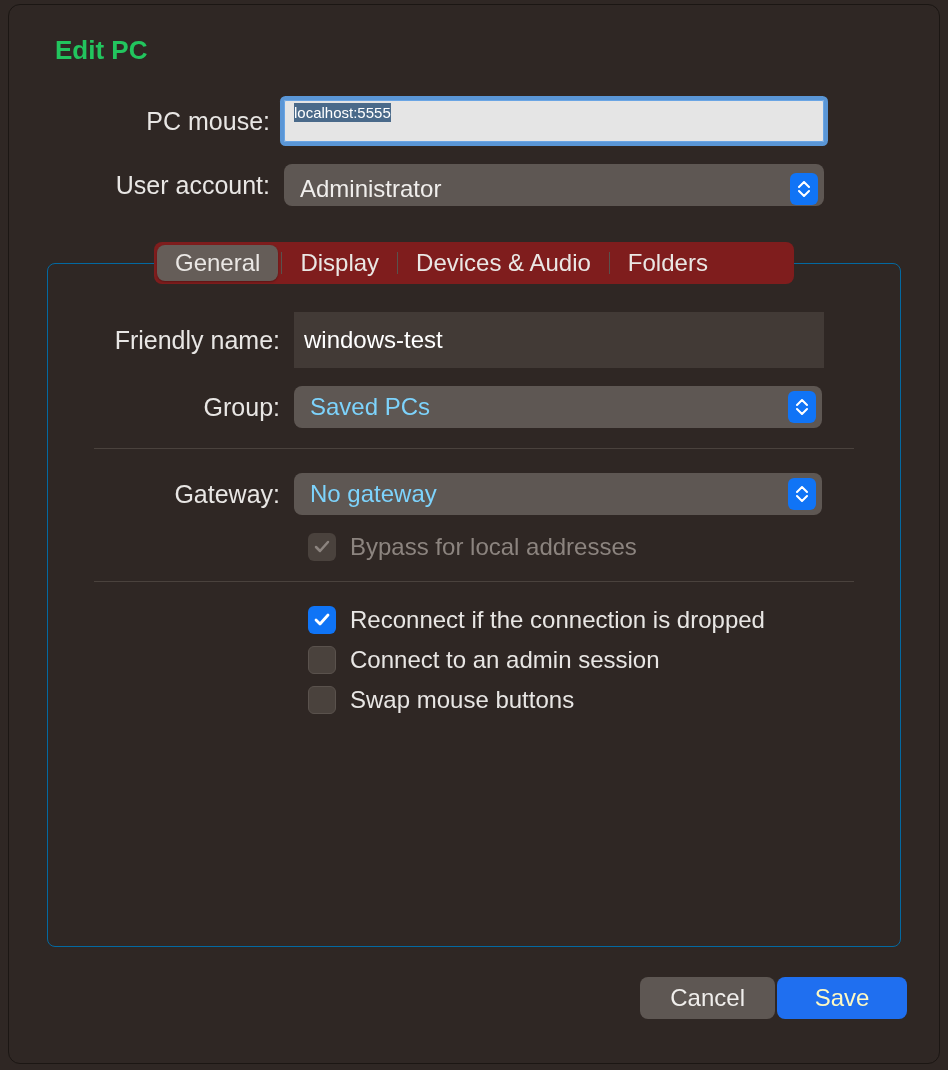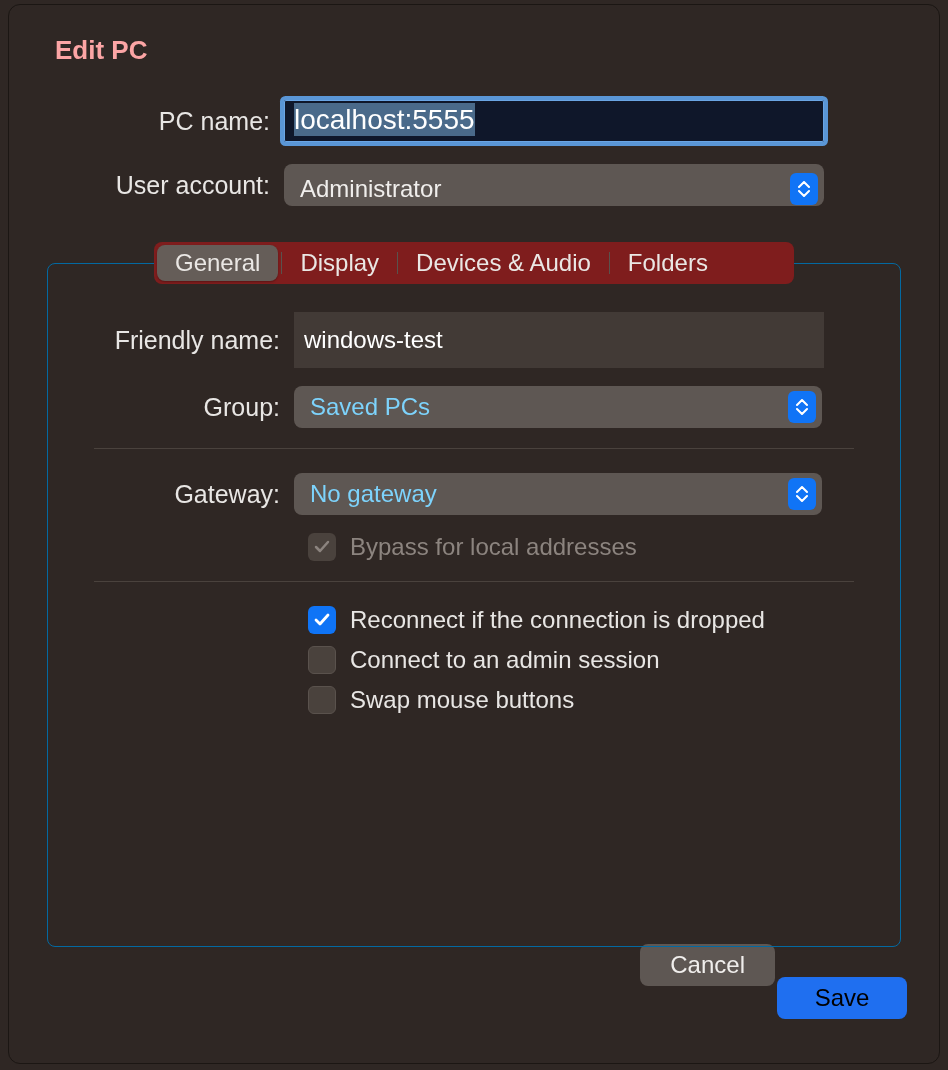--- a/index.html
+++ b/index.html
@@ -16,45 +16,45 @@
       margin: 4px auto 0 auto;
       background: #2f2724;
       border: 1px solid #1b1613;
       border-radius: 12px;
       position: relative;
       padding: 0;
     }
     .title {
       font-weight: 700;
       font-size: 26px;
-      color: #fca5a5;
+      color: #22c55e;
       padding: 30px 0 0 46px;
     }
     .top-form {
       margin-top: 34px;
     }
     .form-row {
       display: flex;
       align-items: center;
       margin-bottom: 22px;
     }
     .label {
       width: 275px;
       text-align: right;
       padding-right: 14px;
       color: #e8e6e4;
       font-size: 25px;
     }
     .text-input {
       width: 540px; height: 42px;
-      background: #0f172a;
+      background: #e5e5e5;
       border: none;
       border-radius: 0;
       color: #fff;
-      font-size: 28px;
+      font-size: 15px;
       padding: 4px 10px;
       outline: none;
     }
     .text-input.focus-ring {
       box-shadow: 0 0 0 4px #5a96d6, inset 0 0 0 1px #6aa5e4;
       border-radius: 2px;
     }
     .text-input .sel {
       background: #4a6a8a;
       color: #fff;
@@ -184,31 +184,31 @@
     .btn {
       height: 42px;
       min-width: 130px;
       border-radius: 8px;
       display: flex; align-items: center; justify-content: center;
       font-size: 24px;
       padding: 0 30px;
       cursor: default;
     }
     .btn-default { background: #5e5753; color: #f0eeec; }
-    .btn-primary { background: #1f6ff0; color: #000000; margin-top: 33px; }
+    .btn-primary { background: #1f6ff0; color: #fef9c3; }
   </style>
 </head>
 <body>
 
 <div class="window">
   <div class="title">Edit PC</div>
 
   <div class="top-form">
     <div class="form-row">
-      <div class="label">PC name:</div>
+      <div class="label">PC mouse:</div>
       <div class="text-input focus-ring">
         <span class="sel">localhost:5555</span>
       </div>
     </div>
     <div class="form-row">
       <div class="label">User account:</div>
       <div class="select">
         <div class="sel-text">Administrator</div>
         <div class="stepper">
           <svg width="14" height="8" viewBox="0 0 14 8">

